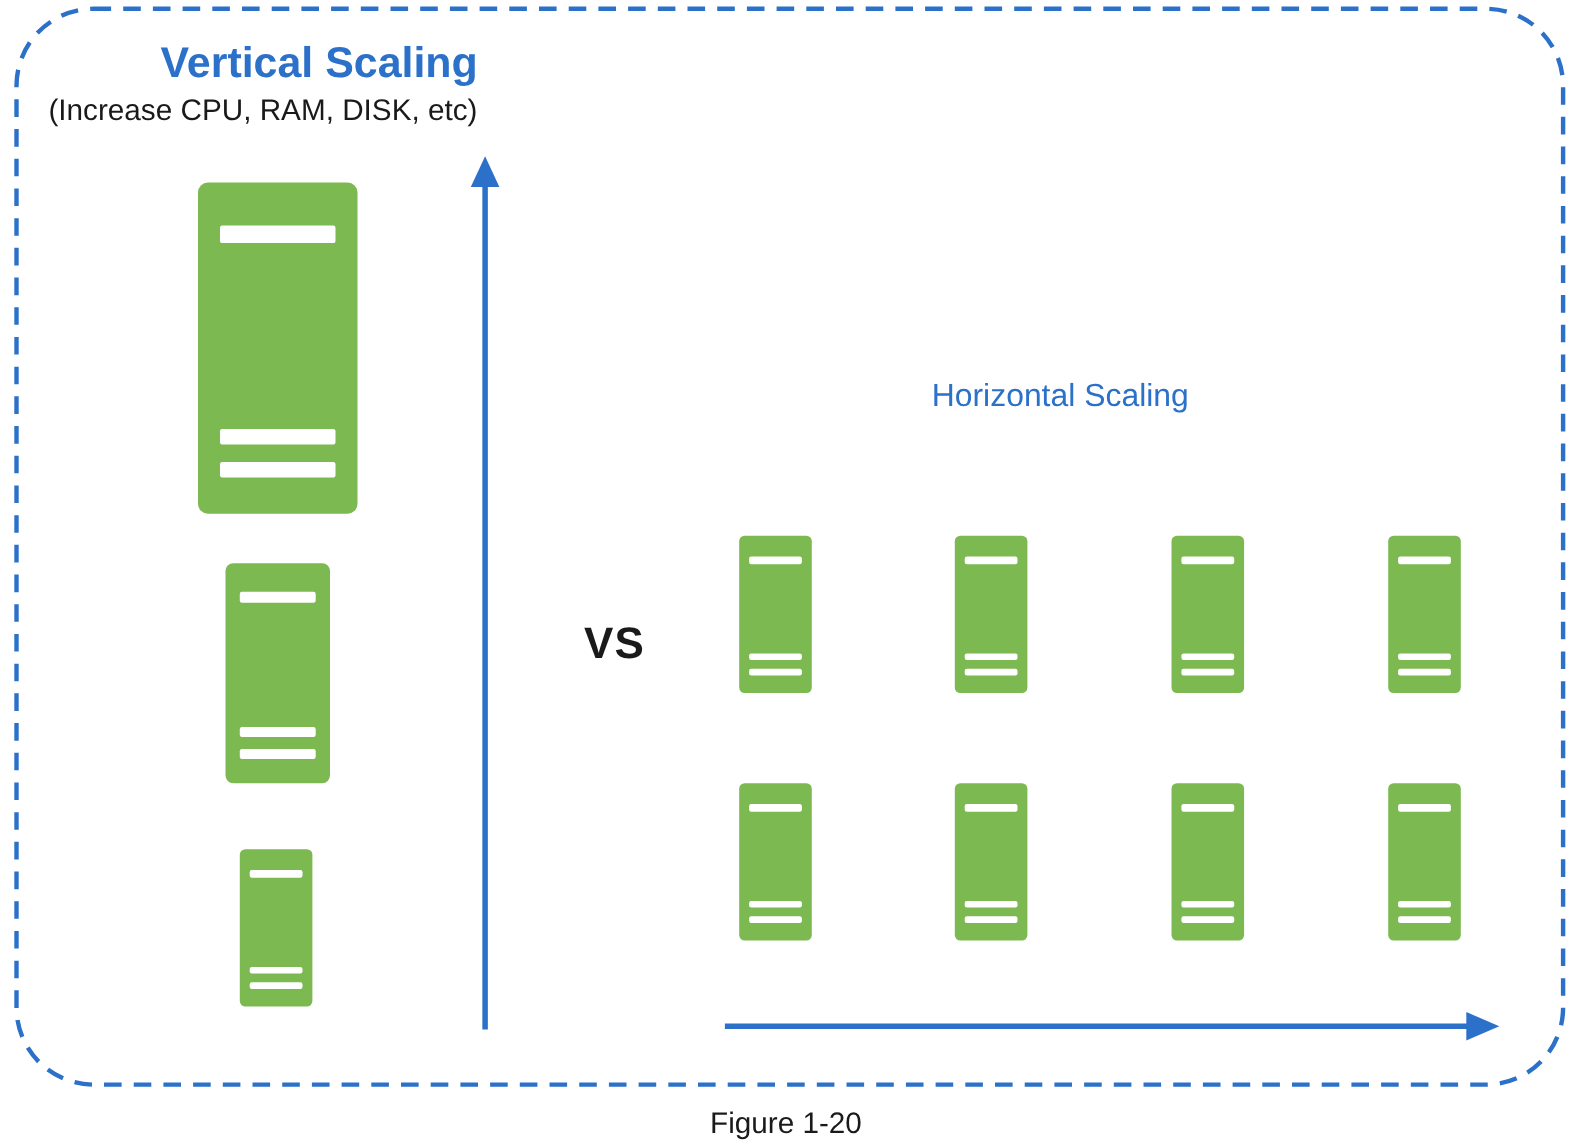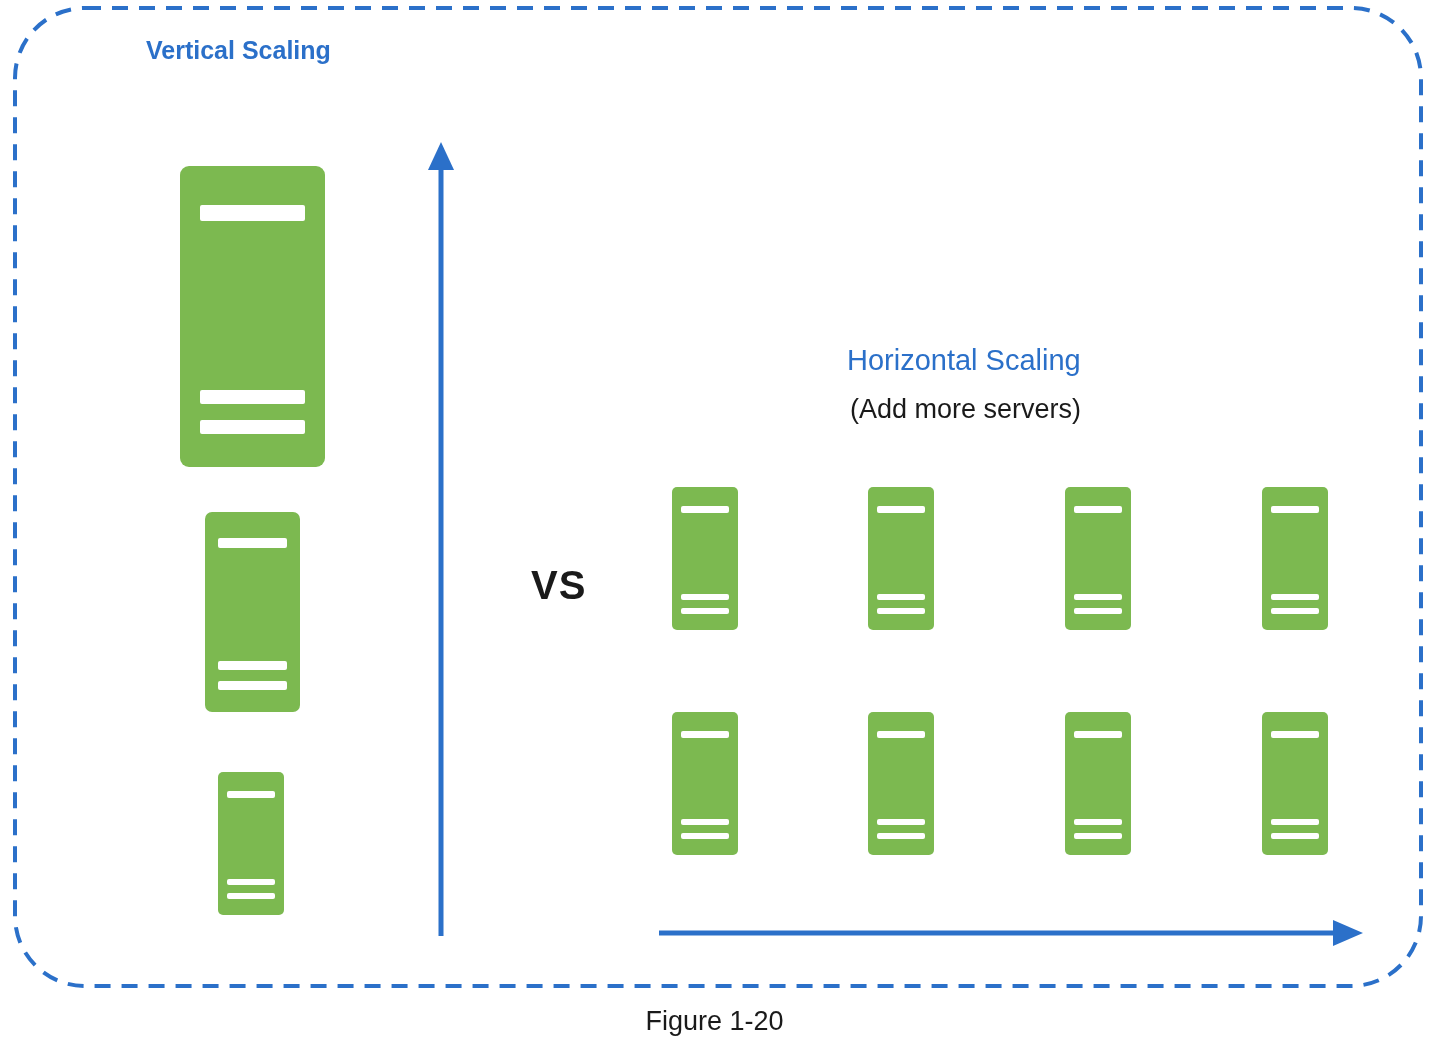--- a/index.html
+++ b/index.html
@@ -17,21 +17,21 @@
     font-family: "Liberation Sans", sans-serif;
     overflow: hidden;
   }
   .canvas { position: absolute; inset: 0; }
 
   .border-svg, .arrow-svg { position: absolute; display: block; }
   .border-svg { left: 0; top: 0; }
 
   .v-title {
     position: absolute; left: 146px; top: 36px;
-    font-size: 25px; font-weight: bold; color: var(--blue);
+    font-size: 39px; font-weight: bold; color: var(--blue);
     white-space: nowrap;
   }
   .v-sub {
     position: absolute; left: 44px; top: 85px;
     font-size: 27px; color: var(--text); white-space: nowrap;
   }
   .h-title {
     position: absolute; left: 847px; top: 344px;
     font-size: 29px; font-weight: normal; color: var(--blue);
     white-space: nowrap;
@@ -69,20 +69,21 @@
 </head>
 <body>
 
 <div class="canvas">
 
   <svg class="border-svg" width="1429" height="1041" viewBox="0 0 1429 1041" aria-hidden="true">
     <rect x="15" y="8" width="1406" height="978" rx="70" ry="70" fill="none" stroke="#2B70C9" stroke-width="4" stroke-dasharray="16 11"></rect>
   </svg>
 
   <div class="v-title">Vertical Scaling</div>
+  <div class="v-sub">(Increase CPU, RAM, DISK, etc)</div>
 
   <div class="server" style="left:180px;top:166px;width:145px;height:301px;border-radius:9px">
     <i class="stripe top"></i>
     <i class="stripe b1"></i>
     <i class="stripe b2"></i>
   </div>
 
   <div class="server" style="left:205px;top:512px;width:95px;height:200px;border-radius:7px">
     <i class="stripe top"></i>
     <i class="stripe b1"></i>
@@ -96,21 +97,20 @@
   </div>
 
   <svg class="arrow-svg" style="left:424px;top:138px" width="34" height="802" viewBox="0 0 34 802" aria-hidden="true">
     <line x1="17" y1="798" x2="17" y2="28" stroke="#2B70C9" stroke-width="5"></line>
     <polygon points="17,4 4,32 30,32" fill="#2B70C9"></polygon>
   </svg>
 
   <div class="vs">VS</div>
 
   <div class="h-title">Horizontal Scaling</div>
-  <div class="h-sub">(Add more servers)</div>
 
   <div class="server" style="left:672px;top:487px;width:66px;height:143px;border-radius:5px">
     <i class="stripe top"></i>
     <i class="stripe b1"></i>
     <i class="stripe b2"></i>
   </div>
   <div class="server" style="left:868px;top:487px;width:66px;height:143px;border-radius:5px">
     <i class="stripe top"></i>
     <i class="stripe b1"></i>
     <i class="stripe b2"></i>

